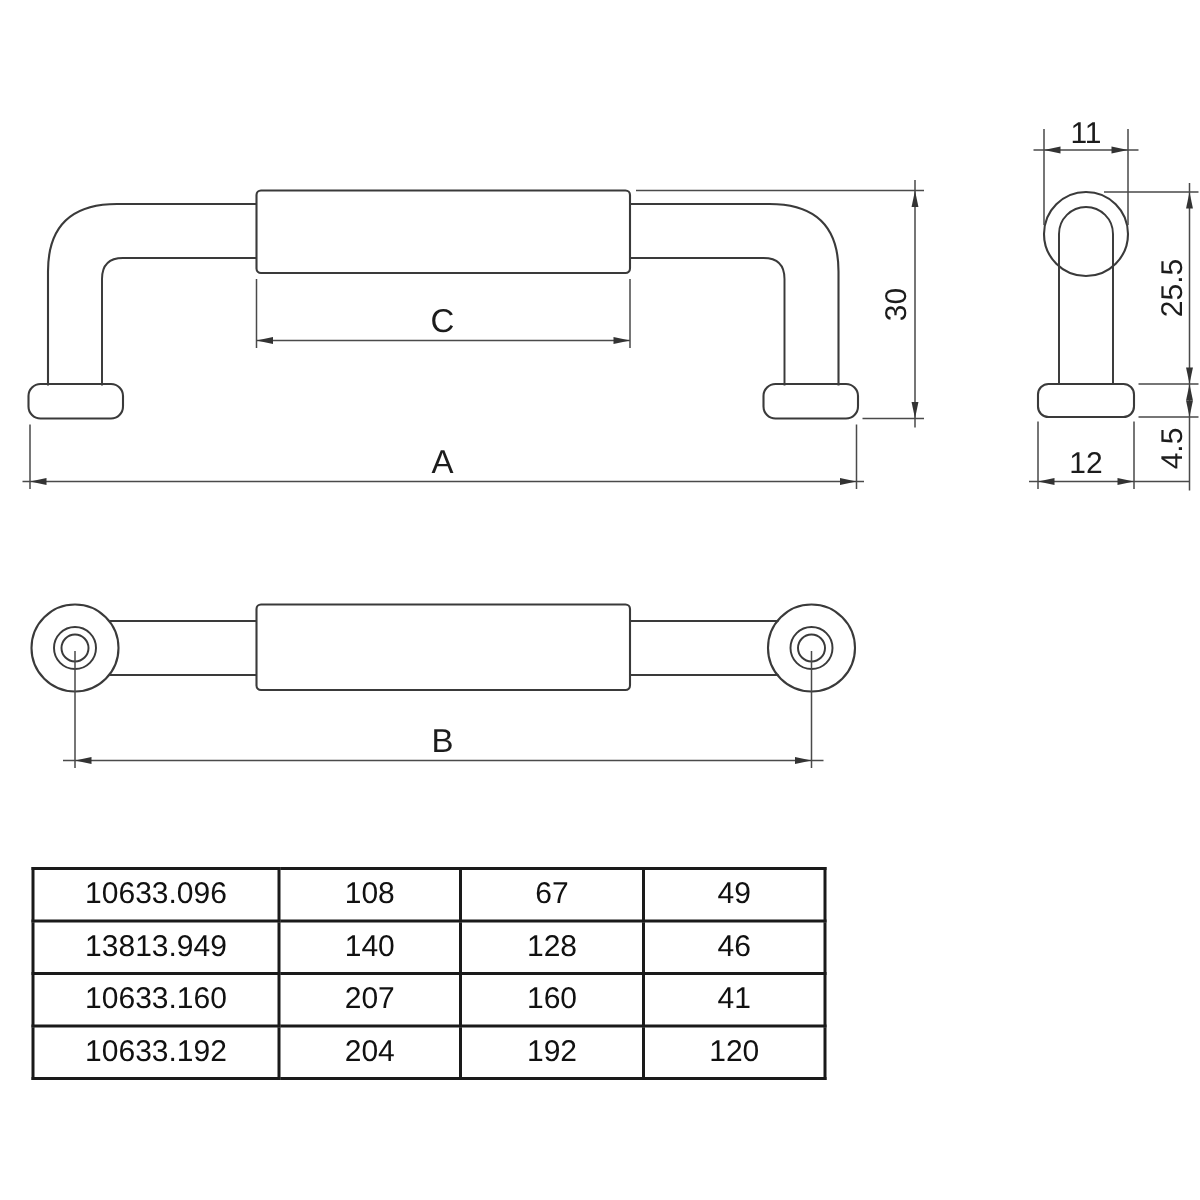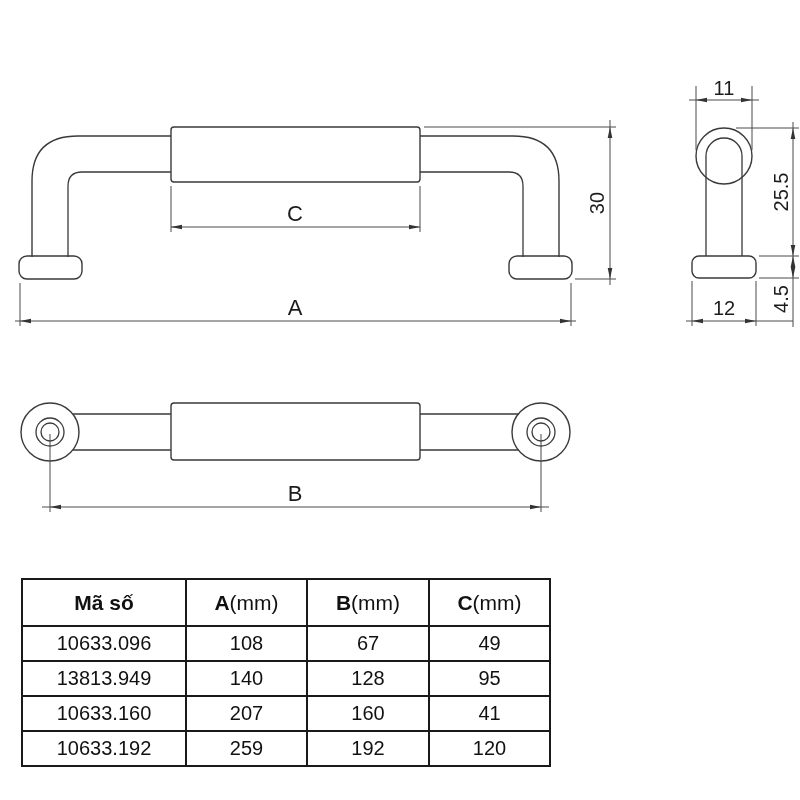--- a/index.html
+++ b/index.html
@@ -129,54 +129,40 @@
   </svg>
 
   <table class="spec-table">
     <colgroup>
       <col style="width:164px">
         <col style="width:121px">
         <col style="width:122px">
         <col style="width:121px">
     </colgroup>
     <tbody>
-        <tr>
-      <th>
-        <span class="bold">Mã số</span>
-      </th>
-      <th>
-        <span class="bold">A</span><span>(mm)</span>
-      </th>
-      <th>
-        <span class="bold">B</span><span>(mm)</span>
-      </th>
-      <th>
-        <span class="bold">C</span><span>(mm)</span>
-      </th>
-    </tr>
     <tr>
       <td>10633.096</td>
       <td>108</td>
       <td>67</td>
       <td>49</td>
     </tr>
     <tr>
       <td>13813.949</td>
       <td>140</td>
       <td>128</td>
-      <td>95</td>
+      <td>46</td>
     </tr>
     <tr>
       <td>10633.160</td>
       <td>207</td>
       <td>160</td>
       <td>41</td>
     </tr>
     <tr>
       <td>10633.192</td>
-      <td>259</td>
+      <td>204</td>
       <td>192</td>
       <td>120</td>
     </tr>
   </tbody>
     </table>
 
 </div>
 
 </body></html>

